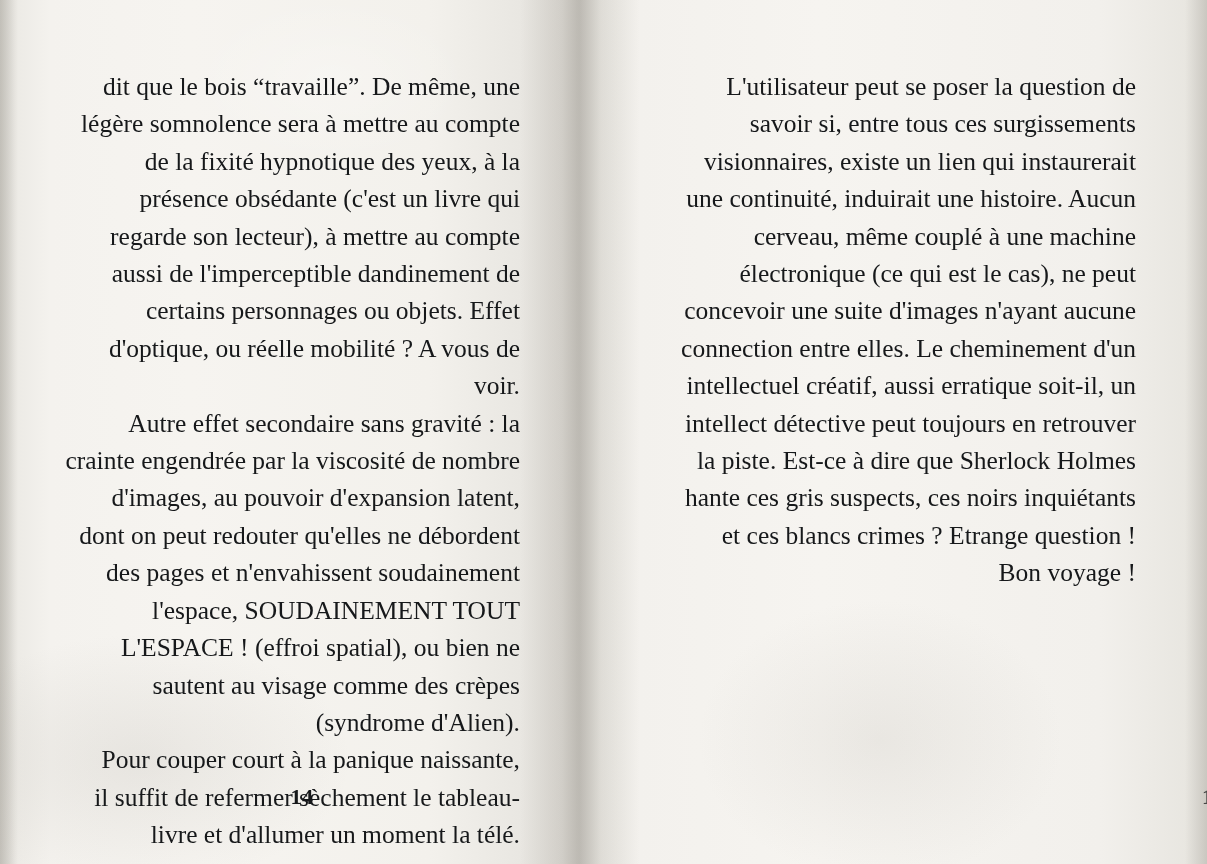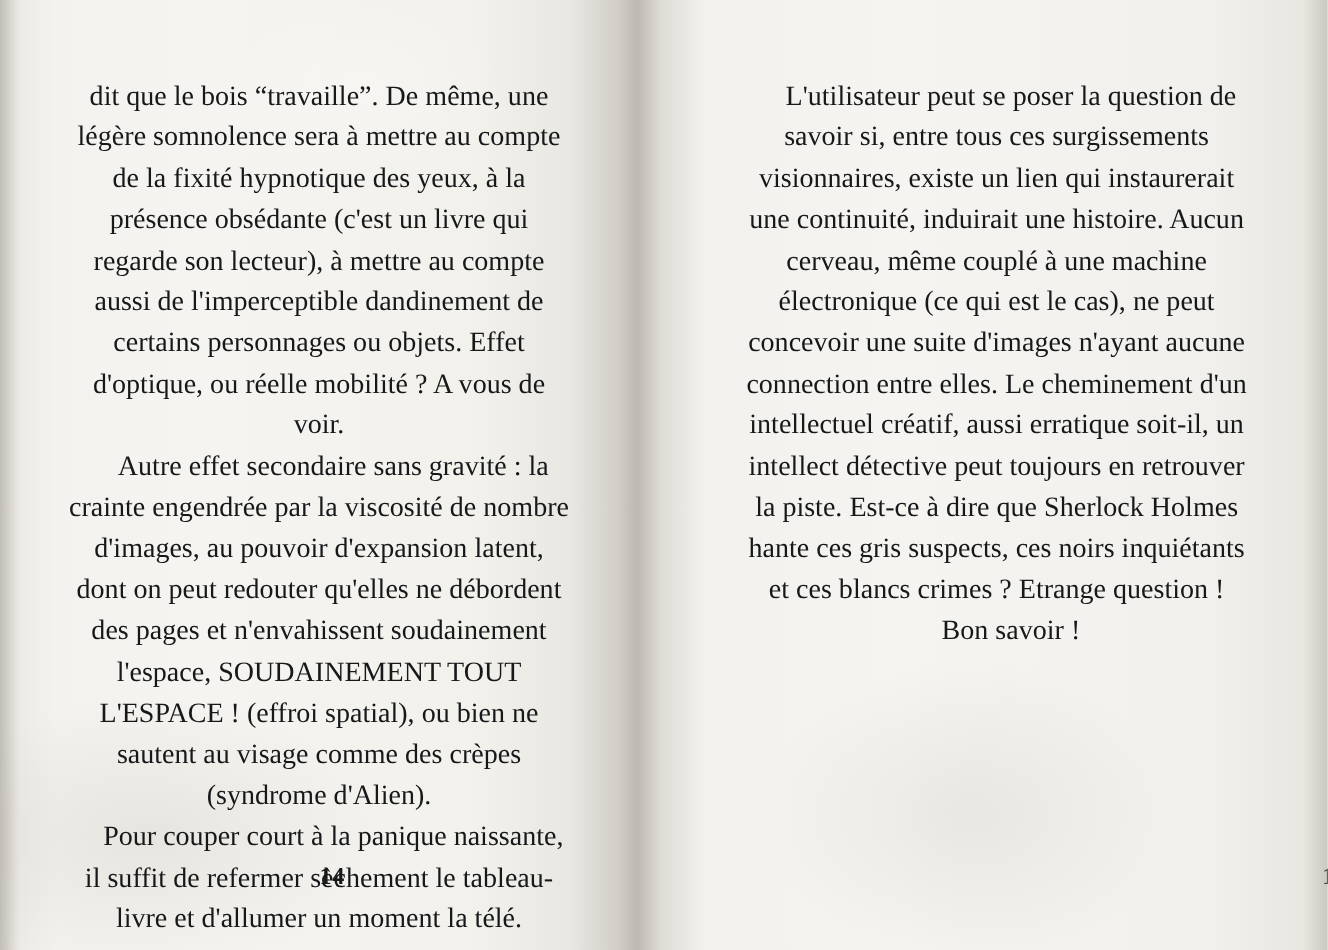--- a/index.html
+++ b/index.html
@@ -48,21 +48,21 @@
     height: 864px;
   }
   .page-left { left: 0; width: 578px; }
   .page-right { left: 578px; width: 629px; }
 
   .text-col {
     position: absolute;
     color: #16181a;
     font-size: 25.5px;
     line-height: 37.4px;
-    text-align: center;
+    text-align: right;
   }
   .page-left .text-col {
     left: 60px;
     top: 68px;
     width: 460px;
   }
   .page-right .text-col {
     left: 98px;
     top: 68px;
     width: 460px;
@@ -125,21 +125,21 @@
       <p class="para">dit que le bois “travaille”. De même, une légère somnolence sera à mettre au compte de la fixité hypnotique des yeux, à la présence obsédante (c'est un livre qui regarde son lecteur), à mettre au compte aussi de l'imperceptible dandinement de certains personnages ou objets. Effet d'optique, ou réelle mobilité ? A vous de voir.</p>
       <p class="para indent">Autre effet secondaire sans gravité : la crainte engendrée par la viscosité de nombre d'images, au pouvoir d'expansion latent, dont on peut redouter qu'elles ne débordent des pages et n'envahissent soudainement l'espace, SOUDAINEMENT TOUT L'ESPACE ! (effroi spatial), ou bien ne sautent au visage comme des crèpes (syndrome d'Alien).</p>
       <p class="para indent">Pour couper court à la panique naissante, il suffit de refermer sèchement le tableau-livre et d'allumer un moment la télé.</p>
     </div>
     <div class="folio">14</div>
   </div>
 
   <div class="page page-right">
     <div class="text-col">
       <p class="para indent">L'utilisateur peut se poser la question de savoir si, entre tous ces surgissements visionnaires, existe un lien qui instaurerait une continuité, induirait une histoire. Aucun cerveau, même couplé à une machine électronique (ce qui est le cas), ne peut concevoir une suite d'images n'ayant aucune connection entre elles. Le cheminement d'un intellectuel créatif, aussi erratique soit-il, un intellect détective peut toujours en retrouver la piste. Est-ce à dire que Sherlock Holmes hante ces gris suspects, ces noirs inquiétants et ces blancs crimes ? Etrange question !</p>
-      <p class="para indent">Bon savoir !</p>
+      <p class="para indent">Bon voyage !</p>
     </div>
     <div class="folio">15</div>
   </div>
 
   <div class="gutter-shadow"></div>
   <div class="edge-left"></div>
   <div class="edge-right"></div>
 
 </div>
 

